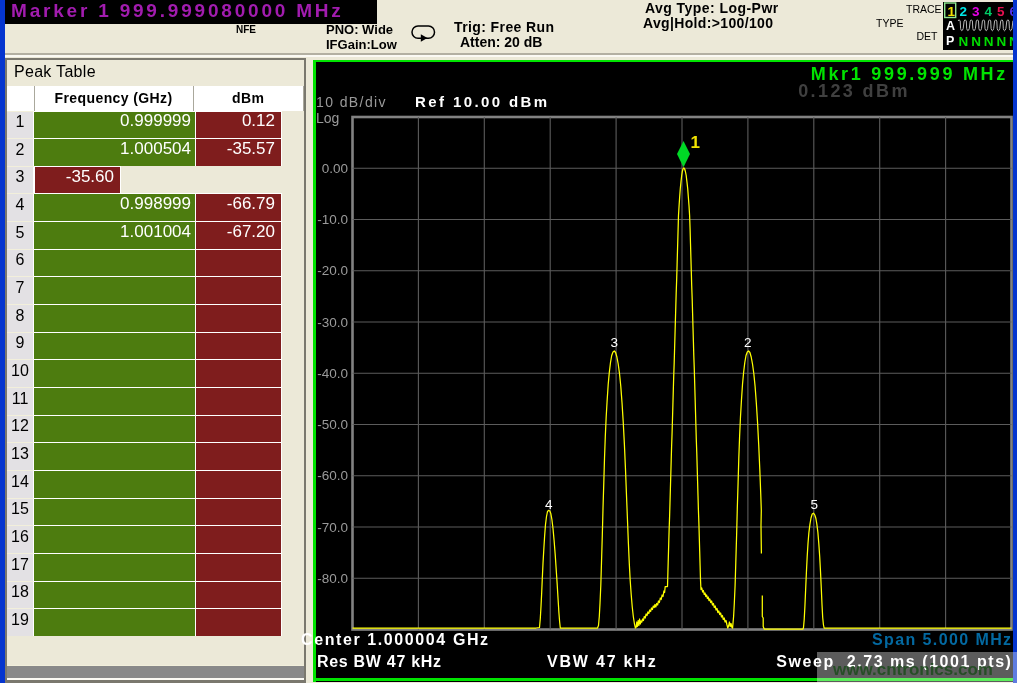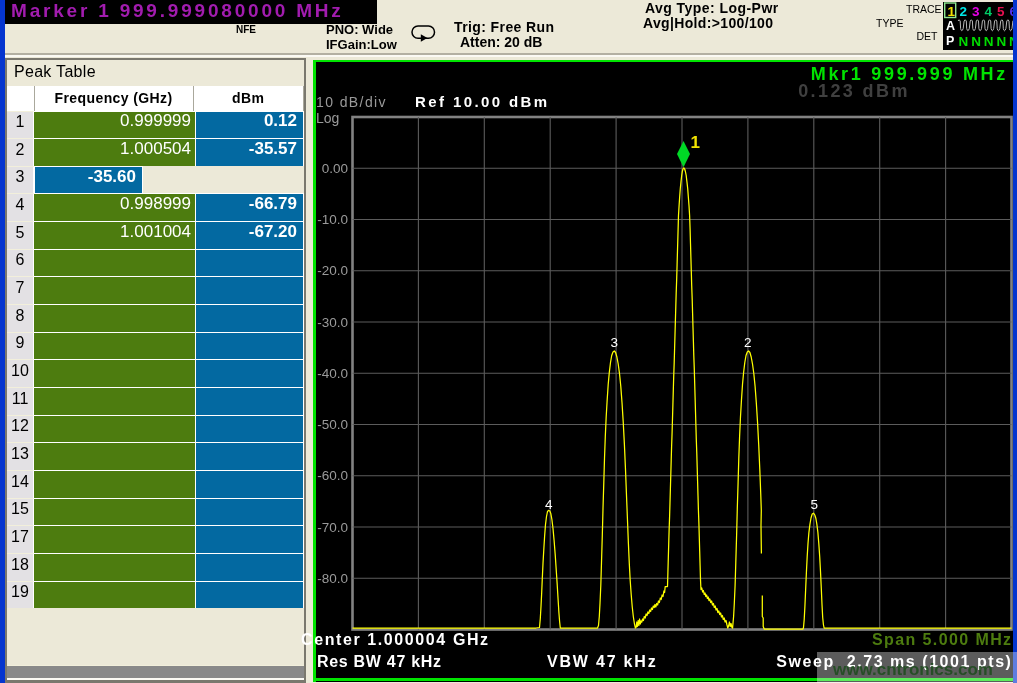--- a/index.html
+++ b/index.html
@@ -7,21 +7,21 @@
 .b { font-weight:bold; }
 
 #ptable { position:absolute; left:7px; top:85.5px; width:297px; }
 .thead { display:flex; height:25px; background:#fff; font-weight:bold; font-size:14px; letter-spacing:0.4px; color:#000; }
 .thead .h1 { width:27px; }
 .thead .h2 { width:161px; text-align:center; line-height:25px; border-left:1.5px solid #aaa89c; box-sizing:border-box; }
 .thead .h3 { width:113px; text-align:center; line-height:25px; border-left:1.5px solid #aaa89c; border-right:1.5px solid #aaa89c; box-sizing:border-box; }
 .trow { display:flex; height:27.66px; }
 .tnum { width:27px; background:#e3e1e4; color:#000; font-size:16px; text-align:center; line-height:17.5px; padding-top:1.6px; border-top:1.6px solid #f2efdb; border-right:1.6px solid #fff; }
 .tfreq { width:161px; background:#4d7c0f; color:#fff; font-size:17px; text-align:right; line-height:16.5px; padding-top:1.8px; padding-right:4px; border-top:1.6px solid #fff; }
-.tdbm { width:109px; background:#0369a1; color:#fff; font-size:17px; border-right:1.6px solid #fff; text-align:right; line-height:16.5px; padding-top:1.8px; padding-right:6px; border-top:1.6px solid #fff; border-left:1.6px solid #fff;font-weight:bold; }
+.tdbm { width:87px; background:#7f1d1d; color:#fff; font-size:17px; border-right:1.6px solid #fff; text-align:right; line-height:16.5px; padding-top:1.8px; padding-right:6px; border-top:1.6px solid #fff; border-left:1.6px solid #fff; }
 </style></head>
 <body>
 
 <div class="abs" style="left:5px;top:52.5px;width:1008px;height:2px;background:#b3b0a2;"></div>
 <div class="abs" style="left:5px;top:54.5px;width:1008px;height:2px;background:#fbfaf4;"></div>
 
 <div class="abs" style="left:5px;top:0;width:371.5px;height:23.5px;background:#000;"></div>
 <div class="abs b" style="left:11px;top:-0.5px;color:#a21caf;font-size:19px;letter-spacing:2.8px;">Marker 1 999.999080000 MHz</div>
 
 <div class="abs b" style="left:236px;top:23.5px;font-size:10px;">NFE</div>
@@ -125,20 +125,25 @@
       <div class="tfreq"></div>
       <div class="tdbm"></div>
     </div>
 <div class="trow">
       <div class="tnum">14</div>
       <div class="tfreq"></div>
       <div class="tdbm"></div>
     </div>
 <div class="trow">
       <div class="tnum">15</div>
+      <div class="tfreq"></div>
+      <div class="tdbm"></div>
+    </div>
+<div class="trow">
+      <div class="tnum">16</div>
       <div class="tfreq"></div>
       <div class="tdbm"></div>
     </div>
 <div class="trow">
       <div class="tnum">17</div>
       <div class="tfreq"></div>
       <div class="tdbm"></div>
     </div>
 <div class="trow">
       <div class="tnum">18</div>
@@ -196,21 +201,21 @@
   <path d="M352.5 627.5 L536.0 627.5 L539.5 627.0 L540.3 618.0 L541.0 606.0 L541.7 592.0 L542.3 578.0 L543.0 563.0 L543.8 549.0 L544.6 536.0 L545.5 524.0 L546.5 516.0 L547.5 511.0 L548.6 509.8 L549.8 510.5 L550.8 513.0 L551.9 519.0 L553.0 528.0 L554.1 540.0 L555.2 554.0 L556.2 569.0 L557.2 584.0 L558.1 599.0 L558.9 612.0 L559.6 621.0 L560.3 627.5 L597.5 627.5 L598.5 625.0 L599.3 616.0 L600.0 603.0 L600.8 585.0 L601.5 562.0 L602.3 535.0 L603.0 508.0 L603.8 482.0 L604.5 458.0 L605.3 436.0 L606.2 416.0 L607.2 399.0 L608.2 384.0 L609.3 372.0 L610.5 362.0 L611.7 355.0 L613.0 351.5 L614.3 350.5 L615.6 352.0 L616.9 356.5 L618.2 363.5 L619.5 373.0 L620.8 386.0 L622.0 402.0 L623.2 421.0 L624.4 444.0 L625.5 469.0 L626.5 495.0 L627.5 520.0 L628.4 543.0 L629.3 563.0 L630.2 580.0 L631.2 594.0 L632.2 606.0 L633.3 616.0 L634.4 623.0 L635.4 627.5 L636.2 626.5 L636.8 621.5 L637.4 626.0 L638.2 620.0 L638.9 625.0 L639.6 618.5 L640.3 623.5 L641.0 620.5 L641.8 621.5 L642.6 618.5 L643.4 620.0 L644.3 616.0 L645.2 617.5 L646.1 613.5 L647.0 615.0 L647.9 611.5 L648.8 613.0 L649.7 609.5 L650.6 611.0 L651.5 607.5 L652.4 609.0 L653.3 605.5 L654.2 607.0 L655.0 604.0 L655.8 606.5 L656.7 603.0 L657.6 604.5 L658.5 600.5 L659.4 602.0 L660.3 597.5 L661.2 599.0 L662.1 594.5 L663.0 596.0 L663.9 590.5 L664.6 592.0 L665.2 586.0 L667.5 586.0 L667.9 572.0 L668.3 558.0 L668.7 544.0 L669.1 530.0 L669.6 516.0 L670.0 502.0 L670.4 488.0 L670.8 474.0 L671.2 460.0 L671.6 446.0 L672.1 432.0 L672.5 418.0 L672.9 404.0 L673.3 390.0 L673.7 376.0 L674.2 362.0 L674.6 348.0 L675.0 334.0 L675.4 320.0 L675.8 306.0 L676.2 292.0 L676.7 278.0 L677.1 264.0 L677.5 250.0 L677.9 236.0 L678.3 222.0 L678.5 215.0 L679.1 205.0 L679.7 196.0 L680.3 188.0 L681.0 181.0 L681.7 175.0 L682.3 171.0 L683.0 168.5 L683.8 167.3 L684.7 168.5 L685.4 171.0 L686.2 175.0 L686.9 181.0 L687.7 188.0 L688.3 196.0 L689.0 205.0 L689.6 215.0 L690.1 229.0 L690.5 243.0 L690.9 257.0 L691.3 271.0 L691.7 285.0 L692.2 299.0 L692.6 313.0 L693.0 327.0 L693.4 341.0 L693.8 355.0 L694.3 369.0 L694.7 383.0 L695.1 397.0 L695.5 411.0 L695.9 425.0 L696.3 439.0 L696.8 453.0 L697.2 467.0 L697.6 481.0 L698.0 495.0 L698.4 509.0 L698.9 523.0 L699.3 537.0 L699.7 551.0 L700.1 565.0 L700.5 579.0 L700.8 586.0 L701.0 589.0 L701.8 587.5 L702.6 591.5 L703.4 590.0 L704.2 594.0 L705.0 592.5 L705.8 596.0 L706.6 594.5 L707.4 598.0 L708.2 596.5 L709.0 600.0 L709.8 598.5 L710.7 602.0 L711.6 600.5 L712.5 604.5 L713.4 603.0 L714.3 607.0 L715.2 605.5 L716.1 609.5 L717.0 608.0 L717.9 612.0 L718.8 610.5 L719.7 614.0 L720.6 612.5 L721.5 616.5 L722.4 615.0 L723.3 619.0 L724.2 617.5 L725.1 621.5 L726.0 620.0 L726.9 624.0 L727.8 627.5 L728.6 625.5 L729.4 621.5 L730.2 626.0 L731.0 623.0 L731.8 626.5 L732.6 627.5 L732.8 625.0 L733.6 616.0 L734.3 603.0 L735.1 585.0 L735.8 562.0 L736.6 535.0 L737.3 508.0 L738.1 482.0 L738.8 458.0 L739.6 436.0 L740.5 416.0 L741.5 399.0 L742.5 384.0 L743.6 372.0 L744.8 362.0 L746.0 355.0 L747.3 351.5 L748.6 350.5 L749.9 352.0 L751.2 356.5 L752.5 363.5 L753.8 373.0 L755.1 386.0 L756.3 402.0 L757.5 421.0 L758.7 444.0 L759.8 469.0 L760.8 495.0 L761.3 510.0 L761.0 525.0 L761.2 540.0 L761.4 553.0" fill="none" stroke="#ffff00" stroke-width="1.25" stroke-linejoin="round"></path>
   <path d="M762.3 595.0 L762.3 616.0 L763.2 617.5 L763.2 626.0 L764.2 628.5 L766.0 628.5 L803.0 628.5 L803.5 627.0 L804.2 619.0 L804.9 606.0 L805.6 590.0 L806.4 572.0 L807.2 556.0 L808.0 543.0 L808.9 532.0 L809.9 524.0 L811.0 517.5 L812.2 513.5 L813.5 512.7 L814.8 514.5 L815.9 518.0 L816.9 524.0 L817.9 532.0 L818.8 543.0 L819.7 556.0 L820.5 571.0 L821.3 588.0 L822.0 604.0 L822.7 617.0 L823.4 624.0 L824.1 627.5 L1011.5 627.5" fill="none" stroke="#ffff00" stroke-width="1.25" stroke-linejoin="round"></path>
   <polygon points="683.5,140.5 690,153.5 683.5,166.8 677,153.5" fill="#00d926"></polygon>
   <text x="690.5" y="147.5" font-size="17" font-weight="bold" fill="#f2e300">1</text>
   <text x="610.5" y="346.5" font-size="13.5" fill="#fff">3</text>
   <text x="744" y="346.5" font-size="13.5" fill="#fff">2</text>
   <text x="545" y="508" font-size="13.5" fill="#fff">4</text>
   <text x="810.5" y="508" font-size="13.5" fill="#fff">5</text>
 </svg>
 <div class="abs b" style="left:301px;top:631px;font-size:16px;color:#fff;letter-spacing:1.6px;">Center 1.000004 GHz</div>
-<div class="abs b" style="left:700px;top:631px;width:312.5px;text-align:right;font-size:16px;color:#4d7c0f;letter-spacing:1.4px;">Span 5.000 MHz</div>
+<div class="abs b" style="left:700px;top:631px;width:312.5px;text-align:right;font-size:16px;color:#0369a1;letter-spacing:1.4px;">Span 5.000 MHz</div>
 <div class="abs b" style="left:317px;top:653px;font-size:16px;color:#fff;letter-spacing:0.7px;">Res BW 47 kHz</div>
 <div class="abs b" style="left:547px;top:653px;font-size:16px;color:#fff;letter-spacing:1.8px;">VBW 47 kHz</div>
 <div class="abs b" style="left:640px;top:653px;width:372.5px;text-align:right;font-size:16px;color:#fff;letter-spacing:1.55px;">Sweep&nbsp; 2.73 ms (1001 pts)</div>
 
 <div class="abs" style="left:817px;top:651.5px;width:200px;height:31.5px;background:rgba(255,255,255,0.36);z-index:50;"></div>
 <div class="abs b" style="left:833px;top:660px;font-size:17px;color:rgba(25,75,25,0.8);z-index:51;">www.cntronics.com</div>
 
 <div class="abs" style="left:0;top:0;width:5px;height:683px;background:#0535cf;"></div>
 <div class="abs" style="left:1012.5px;top:0;width:4.5px;height:683px;background:#0535cf;"></div>
 </body></html>

